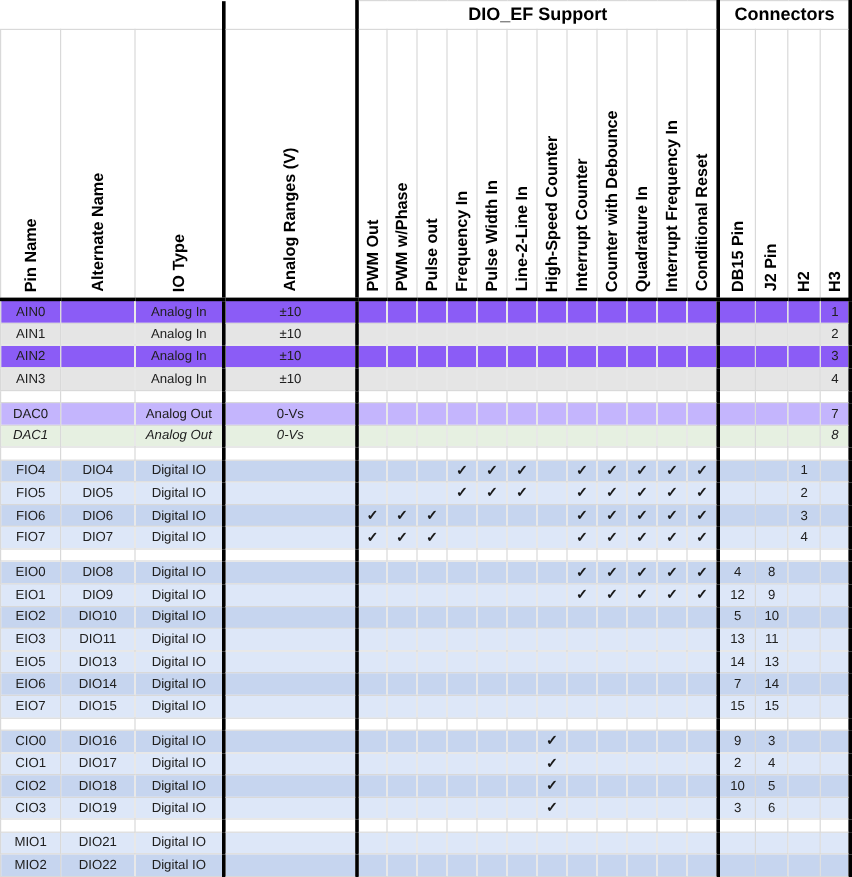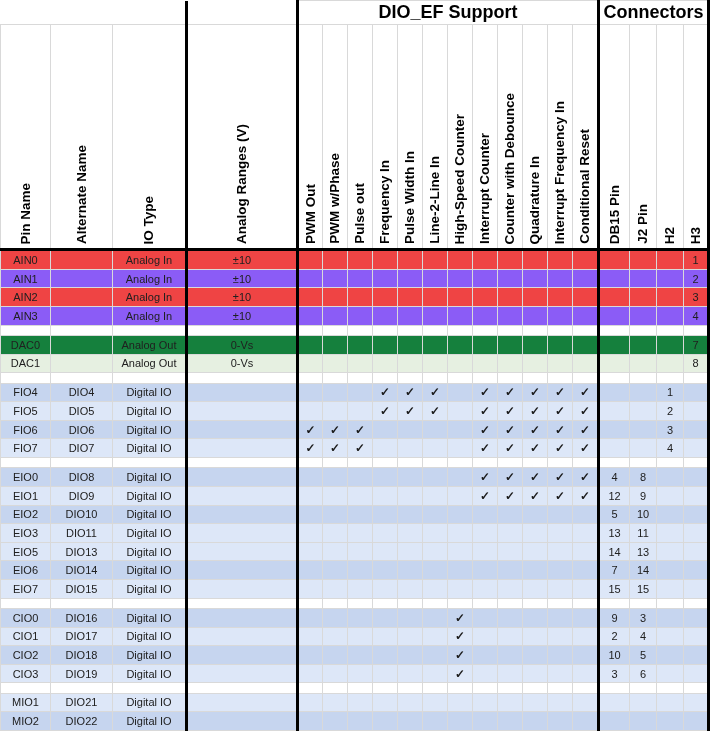--- a/index.html
+++ b/index.html
@@ -37,21 +37,21 @@
     overflow: hidden;
     white-space: nowrap;
   }
   
   .bl { border-left: 3px solid #000000 !important; }
   .edge-r { border-right: 3px solid #000000 !important; }
 
   
   tr.banner td {
     height: 22px;
-    font-size: 18px;
+    font-size: 15px;
     font-weight: bold;
     background: #ffffff;
     color: #000000;
     border-bottom: 1px solid #d9d9d9;
   }
   tr.banner td.blank { border: none; border-bottom: 1px solid #d9d9d9; }
 
   
   tr.headrow td {
     height: 214px;
@@ -79,24 +79,24 @@
     height: 9px;
     background: #ffffff;
     border-left: 1px solid #d9d9d9;
     border-right: 1px solid #d9d9d9;
     border-top: 1px solid #d9d9d9;
     border-bottom: 1px solid #d9d9d9;
   }
   tr.spacer td.bl { border-left: 3px solid #000000 !important; }
 
   
-  .t-ain-a  { background: #ef4444; }
-  .t-ain-b  { background: #8b5cf6; }
-  .t-dac-a  { background: #15803d; }
-  .t-dac-b  { background: #e6f0e1; }
+  .t-ain-a  { background: #8b5cf6; }
+  .t-ain-b  { background: #e5e5e5; }
+  .t-dac-a  { background: #c4b5fd; }
+  .t-dac-b  { background: #e6f0e1; font-style: italic; }
   .t-dig-a  { background: #c6d5ef; }
   .t-dig-b  { background: #dde7f8; }
 
   .chk { font-size: 12px; color: #1a1a1a; font-weight: bold; line-height: 1; }
   .num { font-size: 11px; }
   .name { font-size: 11.5px; }
 </style>
 </head>
 <body>
 

